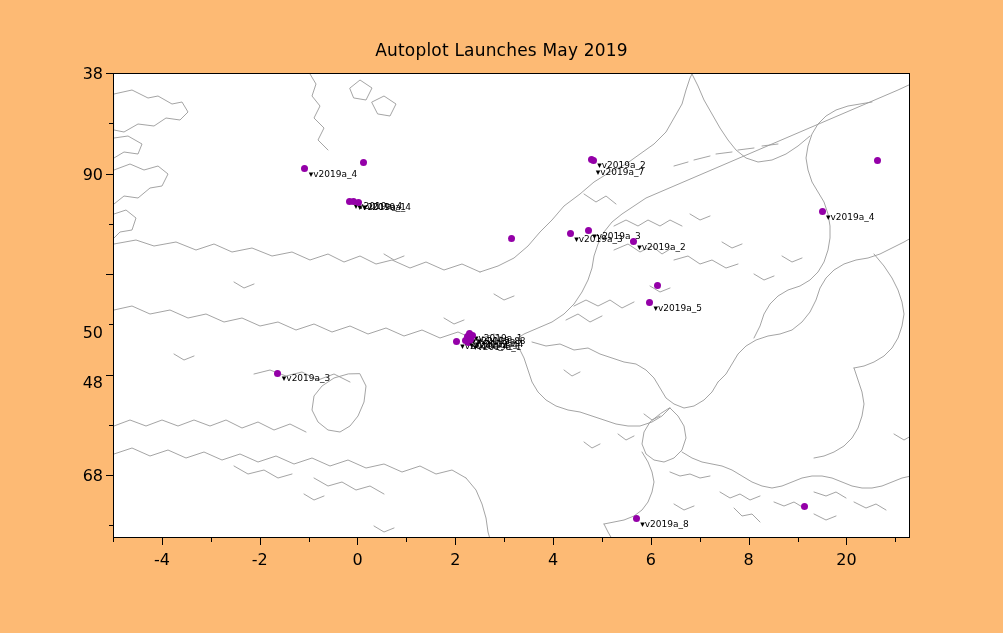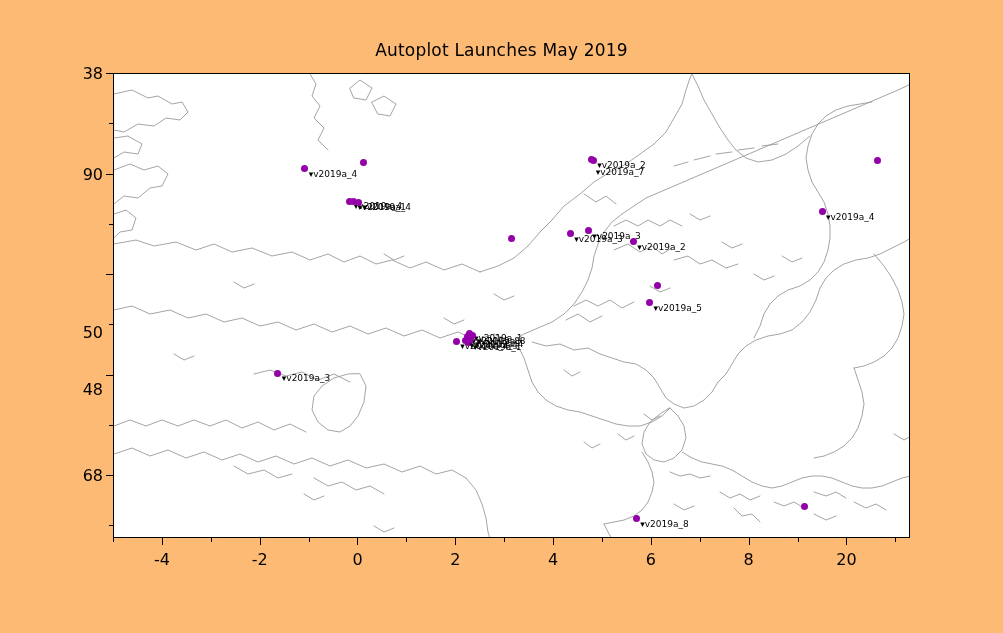--- a/index.html
+++ b/index.html
@@ -216,21 +216,21 @@
         <div class="pt" style="left: 690.407px; top: 432.324px;"></div>
       </div>
   </div>
 
   <div id="ytickwrap">
       <div class="tick-y minor" style="top: 452.432px;"></div>
       <div class="tick-y" style="top: 402.162px;"></div>
       <div class="ylab" style="top: 402.162px;">68</div>
       <div class="tick-y minor" style="top: 351.892px;"></div>
       <div class="tick-y" style="top: 301.622px;"></div>
-      <div class="ylab" style="top: 316px; margin-left: 8px;">48</div>
+      <div class="ylab" style="top: 309px; margin-left: 8px;">48</div>
       <div class="tick-y minor" style="top: 251.351px;"></div>
       <div class="tick-y" style="top: 201.081px;"></div>
       <div class="ylab" style="top: 217px; margin-top: 42px;">50</div>
       <div class="tick-y minor" style="top: 150.811px;"></div>
       <div class="tick-y" style="top: 100.541px;"></div>
       <div class="ylab" style="top: 100.541px;">90</div>
       <div class="tick-y minor" style="top: 50.2703px;"></div>
       <div class="tick-y" style="top: 0px;"></div>
       <div class="ylab" style="top: 0px;">38</div>
     </div>

